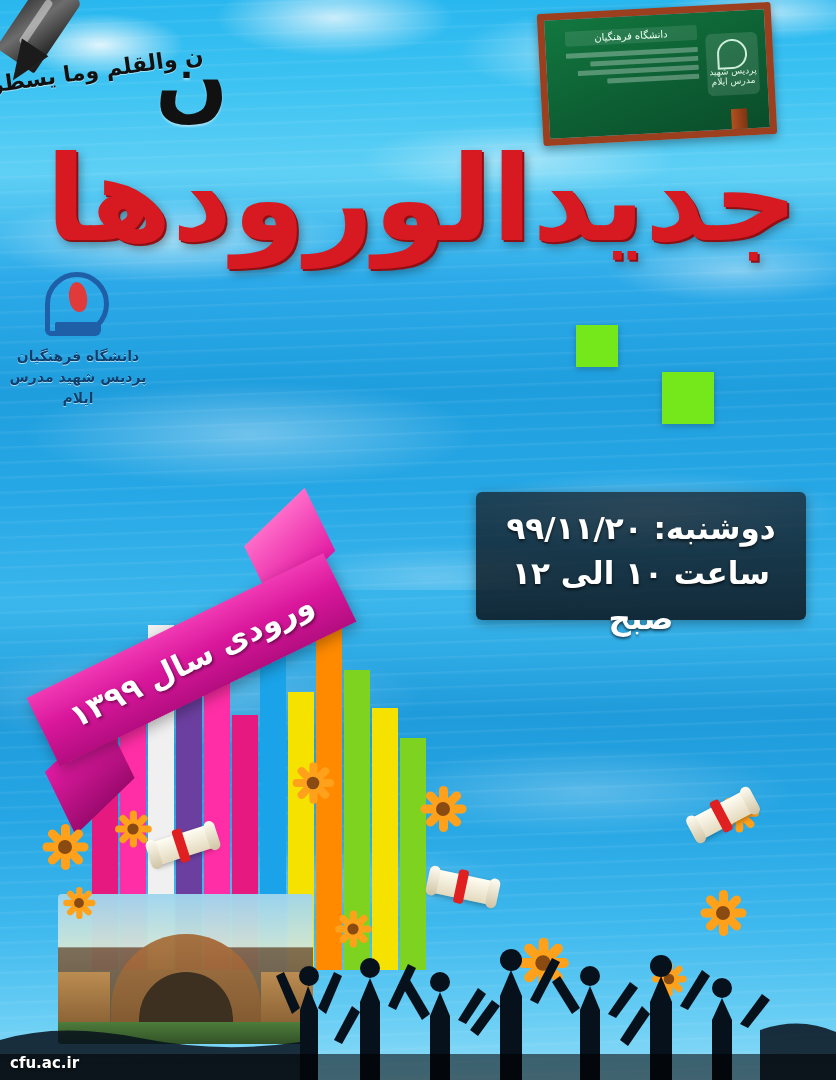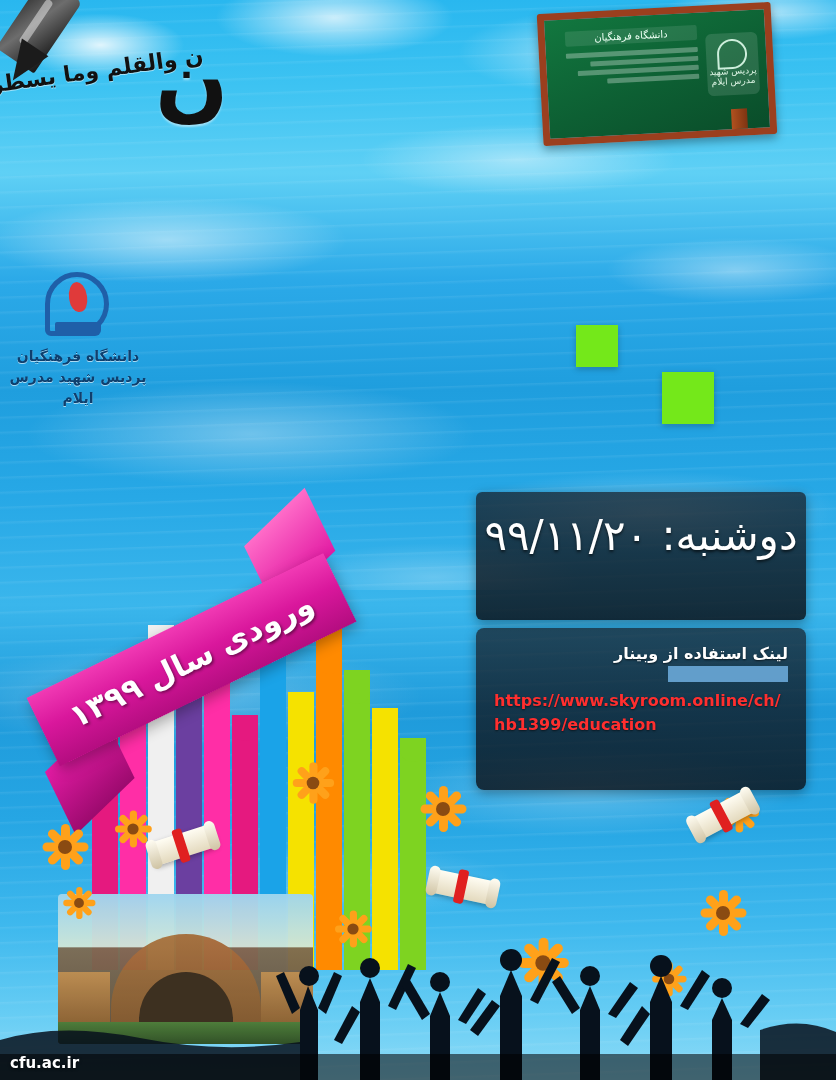--- a/index.html
+++ b/index.html
@@ -302,22 +302,22 @@
     width: 330px; height: 128px;
     background: linear-gradient(180deg, rgba(22,27,35,.72), rgba(9,12,18,.82));
     border-radius: 6px;
     box-shadow: 0 3px 12px rgba(0,0,0,.35);
     text-align: center;
     color: #ffffff;
     padding-top: 14px;
     box-sizing: border-box;
   }
   #time-body .line {
-    font-size: 42px;
-    font-weight: 400;
+    font-size: 31px;
+    font-weight: 700;
     line-height: 1.45;
     text-shadow: 0 2px 3px rgba(0,0,0,.6);
   }
 
   
   #link-panel {
     position: absolute;
     right: 30px; top: 628px;
     width: 330px; height: 162px;
     background: linear-gradient(180deg, rgba(22,27,35,.70), rgba(9,12,18,.80));
@@ -549,44 +549,41 @@
   </div>
 
   <div id="pen-nib">
     <div class="body"></div>
     <div class="shine"></div>
     <div class="tip"></div>
   </div>
   <div id="calligraphy">ن والقلم وما يسطرون</div>
   <div id="noon-letter">ن</div>
 
+  <div id="headline-big">جدیدالورودها</div>
   <div class="green-sq gs1"></div>
   <div class="green-sq gs2"></div>
 
   <div id="uni-block">
     <div id="uni-logo">
       <div class="ring"></div>
       <div class="flame"></div>
       <div class="book"></div>
     </div>
     <div id="uni-name">
       <div>دانشگاه فرهنگیان</div>
       <div>پردیس شهید مدرس ایلام</div>
     </div>
   </div>
 
   <div id="time-body">
     <div class="line">دوشنبه: ۹۹/۱۱/۲۰</div>
+    <div class="line">ساعت ۱۰ الی ۱۲ صبح</div>
   </div>
 
-  <div id="link-panel">
-    <div class="cap">لینک استفاده از وبینار</div>
-    <div class="redact"></div>
-    <div class="url">https://www.skyroom.online/ch/hb1399/education</div>
-  </div>
 
   <div id="bars">
       <div class="bar" style="left: 30px; height: 300px; background: rgb(229, 25, 127);"></div>
       <div class="drip" style="left: 30px; bottom: 264px; height: 36px; background: rgb(229, 25, 127); position: absolute;"></div>
       <div class="bar" style="left: 58px; height: 265px; background: rgb(255, 46, 166);"></div>
       <div class="drip" style="left: 58px; bottom: 237px; height: 28px; background: rgb(255, 46, 166); position: absolute;"></div>
       <div class="bar" style="left: 86px; height: 345px; background: rgb(240, 240, 240);"></div>
       <div class="drip" style="left: 86px; bottom: 301px; height: 44px; background: rgb(240, 240, 240); position: absolute;"></div>
       <div class="bar" style="left: 114px; height: 290px; background: rgb(107, 63, 160);"></div>
       <div class="drip" style="left: 114px; bottom: 260px; height: 30px; background: rgb(107, 63, 160); position: absolute;"></div>

